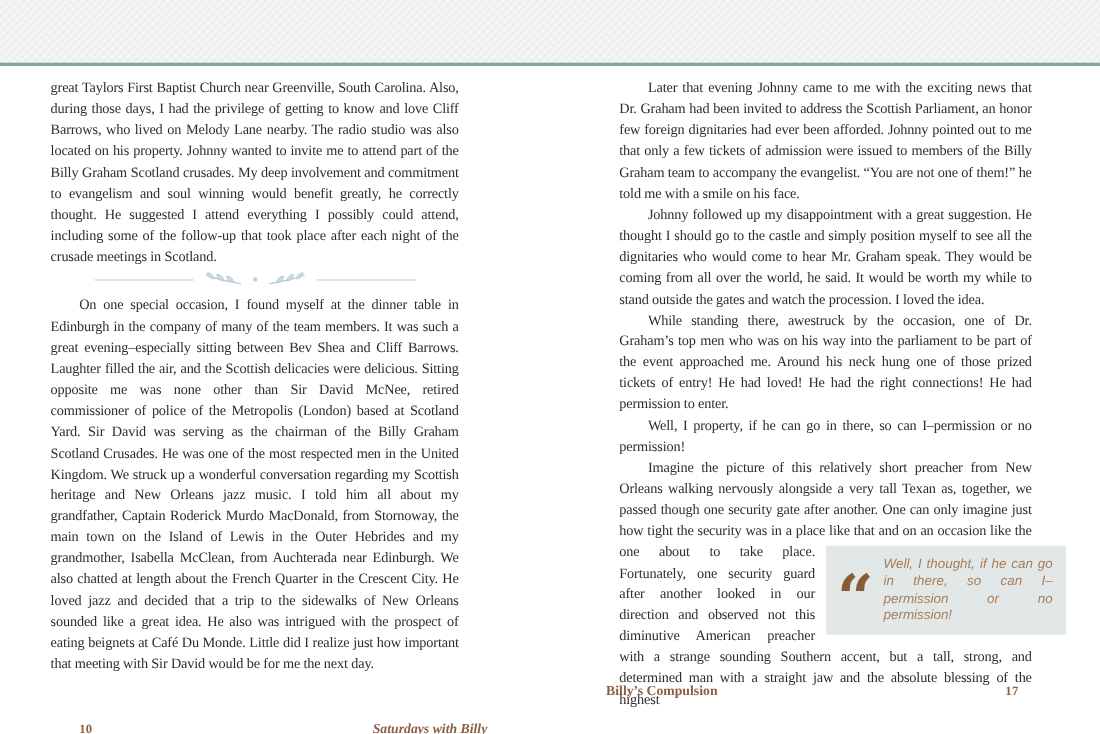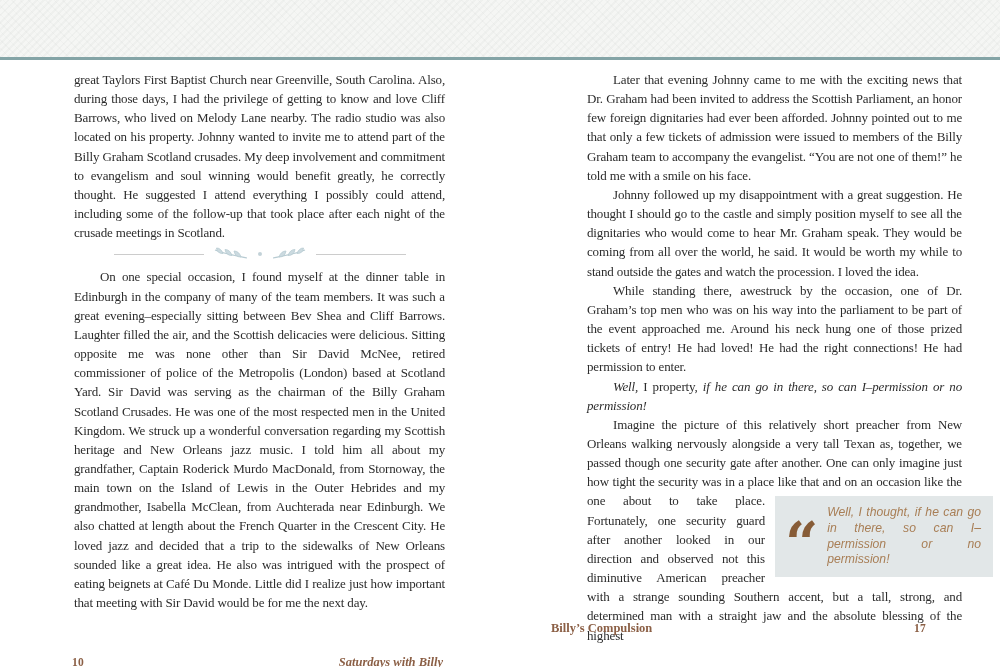--- a/index.html
+++ b/index.html
@@ -14,28 +14,28 @@
     background:
       repeating-linear-gradient(135deg, rgba(120,130,125,0.05) 0 2px, rgba(255,255,255,0) 2px 5px),
       repeating-linear-gradient(45deg, rgba(120,130,125,0.04) 0 1px, rgba(255,255,255,0) 1px 6px),
       #f5f6f4;
   }
   .top-rule{
     position:absolute;left:0;top:57px;width:1000px;height:3px;
     background:#84a4a6;
   }
   .page{position:absolute;top:70px;}
-  .page.left{left:74px;width:371px;}
-  .page.right{left:587px;width:375px;}
+  .page.left{left:46px;width:371px;}
+  .page.right{left:563px;width:375px;}
   .body-text{
     font-size:13px;line-height:19.15px;letter-spacing:-0.15px;
     color:#2c2c2c;text-align:justify;margin:0;
   }
   p.indent{text-indent:26px;}
-  .it{font-style:italic;}
+  .it{}
   
   .ornament{
     display:flex;align-items:center;justify-content:center;gap:9px;
     height:18px;margin:3px 0 4px 0;
   }
   .orn-line{width:90px;height:1px;background:#cccccc;}
   .orn-dot{width:4px;height:4px;border-radius:50%;background:#c3d2d8;}
   .orn-leaf{flex:none;}
   .orn-leaf.flip{transform:scaleX(-1);}
   

